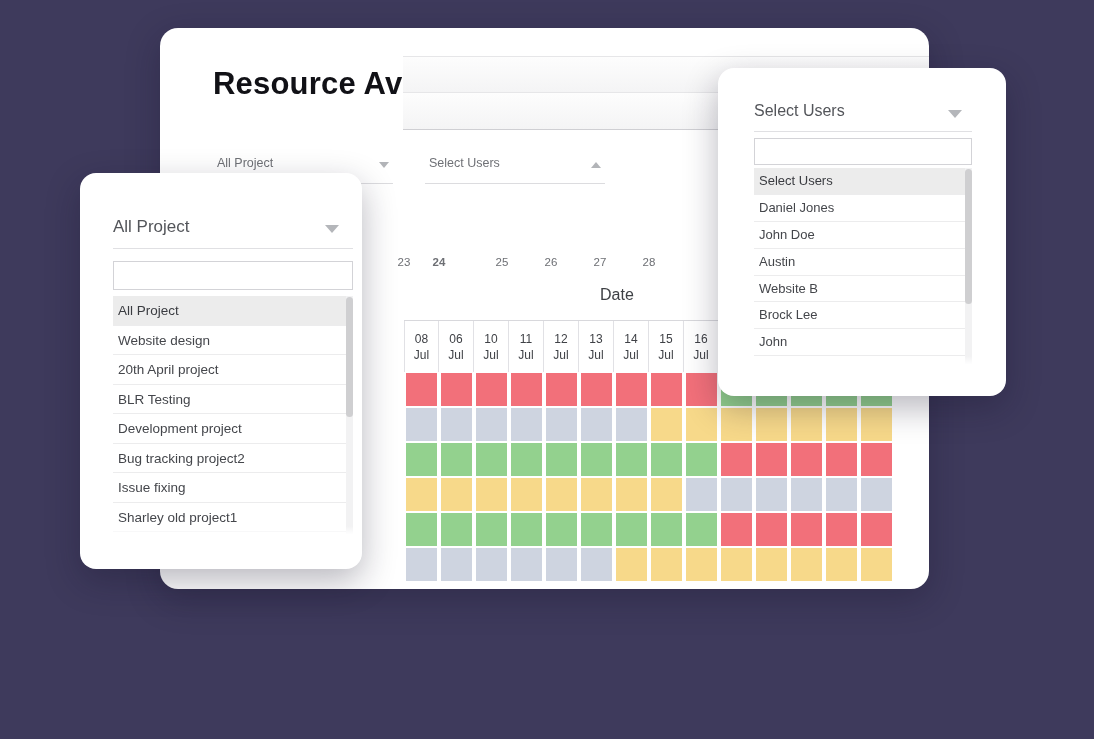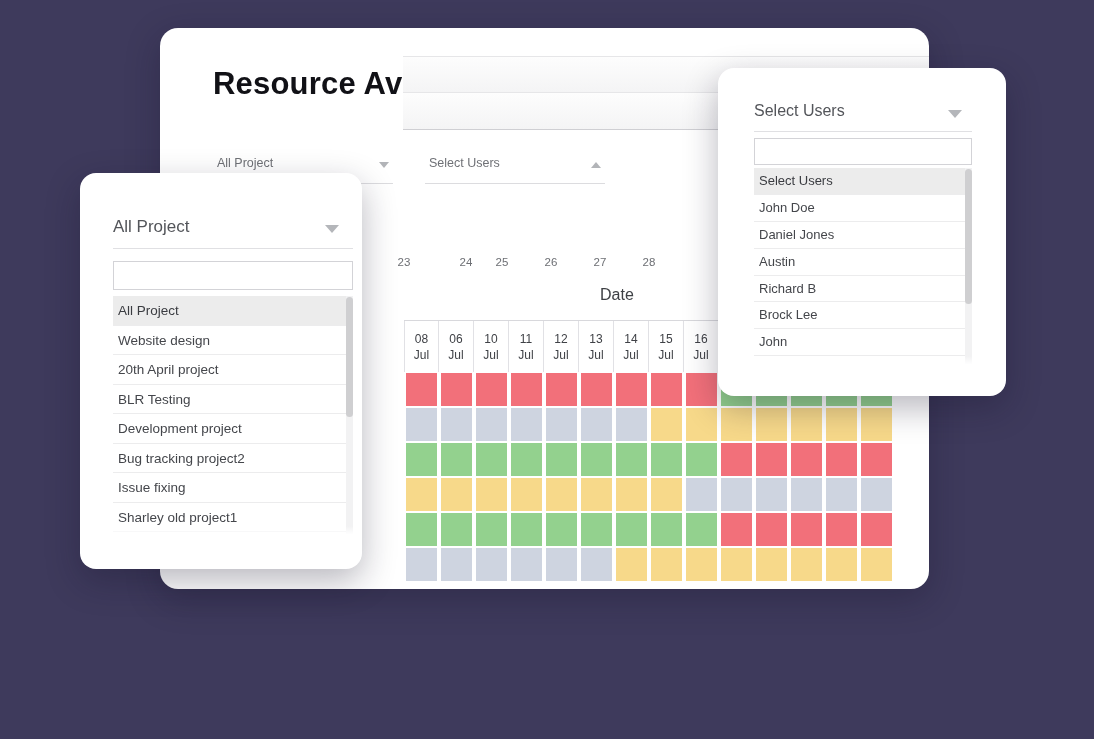--- a/index.html
+++ b/index.html
@@ -319,21 +319,21 @@
     </div>
     <div class="filter" id="filter-users">
       <span class="ftxt">Select Users</span>
       <span class="caret up"></span>
     </div>
   </div>
 
   <div id="chart-area">
     <div id="week-ticks">
         <div class="wk" style="left: -14px;">23</div>
-        <div class="wk" style="left: 48px;">24</div>
+        <div class="wk" style="left: 21px; font-weight: bold;">24</div>
         <div class="wk" style="left: 84px;">25</div>
         <div class="wk" style="left: 133px;">26</div>
         <div class="wk" style="left: 182px;">27</div>
         <div class="wk" style="left: 231px;">28</div>
       </div>
     <div id="date-axis-label">Date</div>
     <div id="date-header">
         <div class="dh">
           <div class="dd">08</div>
           <div class="dm">Jul</div>
@@ -517,24 +517,24 @@
 
 <div id="users-card">
   <div class="sel-head">
     <span class="htxt">Select Users</span>
     <span class="caret"></span>
   </div>
   <input id="users-search" type="text" autocomplete="off" placeholder="" value="" style="">
   <div id="users-list" style="height: 198px;">
     <div class="opt-list" id="users-opts">
         <div class="opt selected">Select Users</div>
+        <div class="opt">Daniel Jones</div>
         <div class="opt">John Doe</div>
-        <div class="opt">Daniel Jones</div>
         <div class="opt">Austin</div>
-        <div class="opt">Richard B</div>
+        <div class="opt">Website B</div>
         <div class="opt">Brock Lee</div>
         <div class="opt">John</div>
         <div class="opt">John</div>
       </div>
     <div class="vtrack" id="users-vtrack" style="right: 0px; top: 0px; height: 198px;"></div>
     <div class="vscroll" id="users-vthumb" style="right: 0px; top: 1px; height: 135px;"></div>
   <div class="clip-fade"></div>
     </div>
 </div>
 

